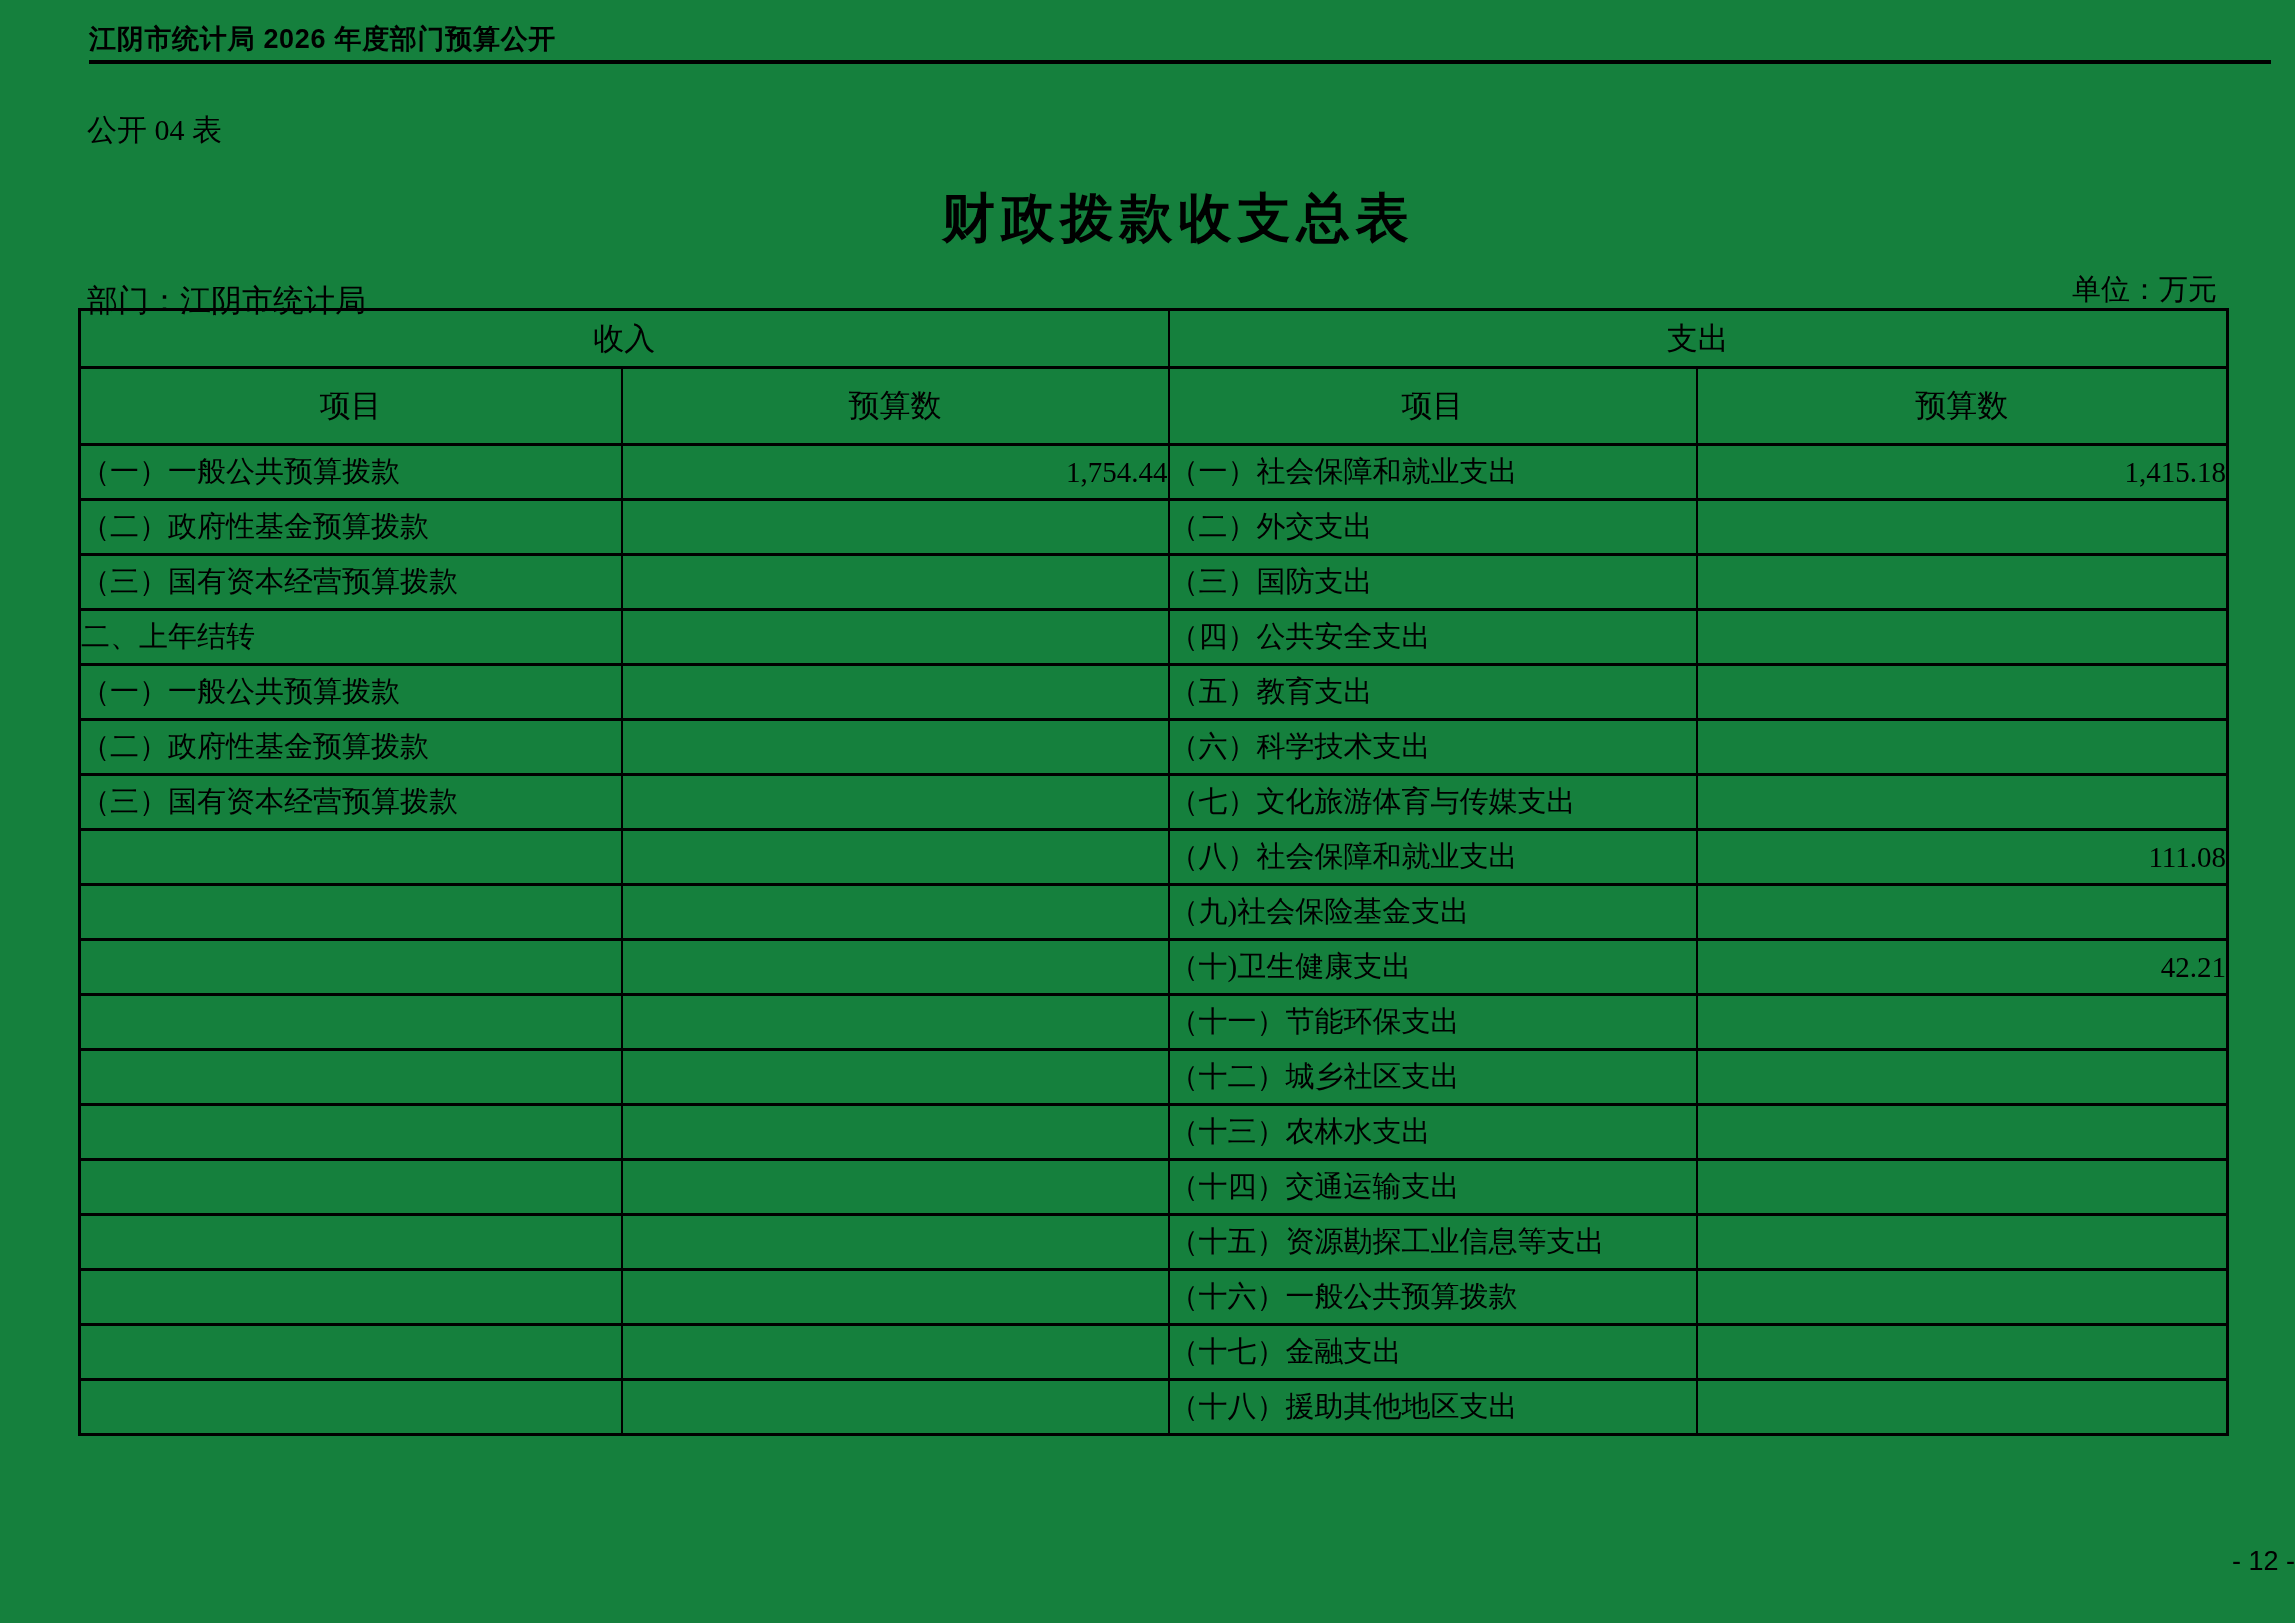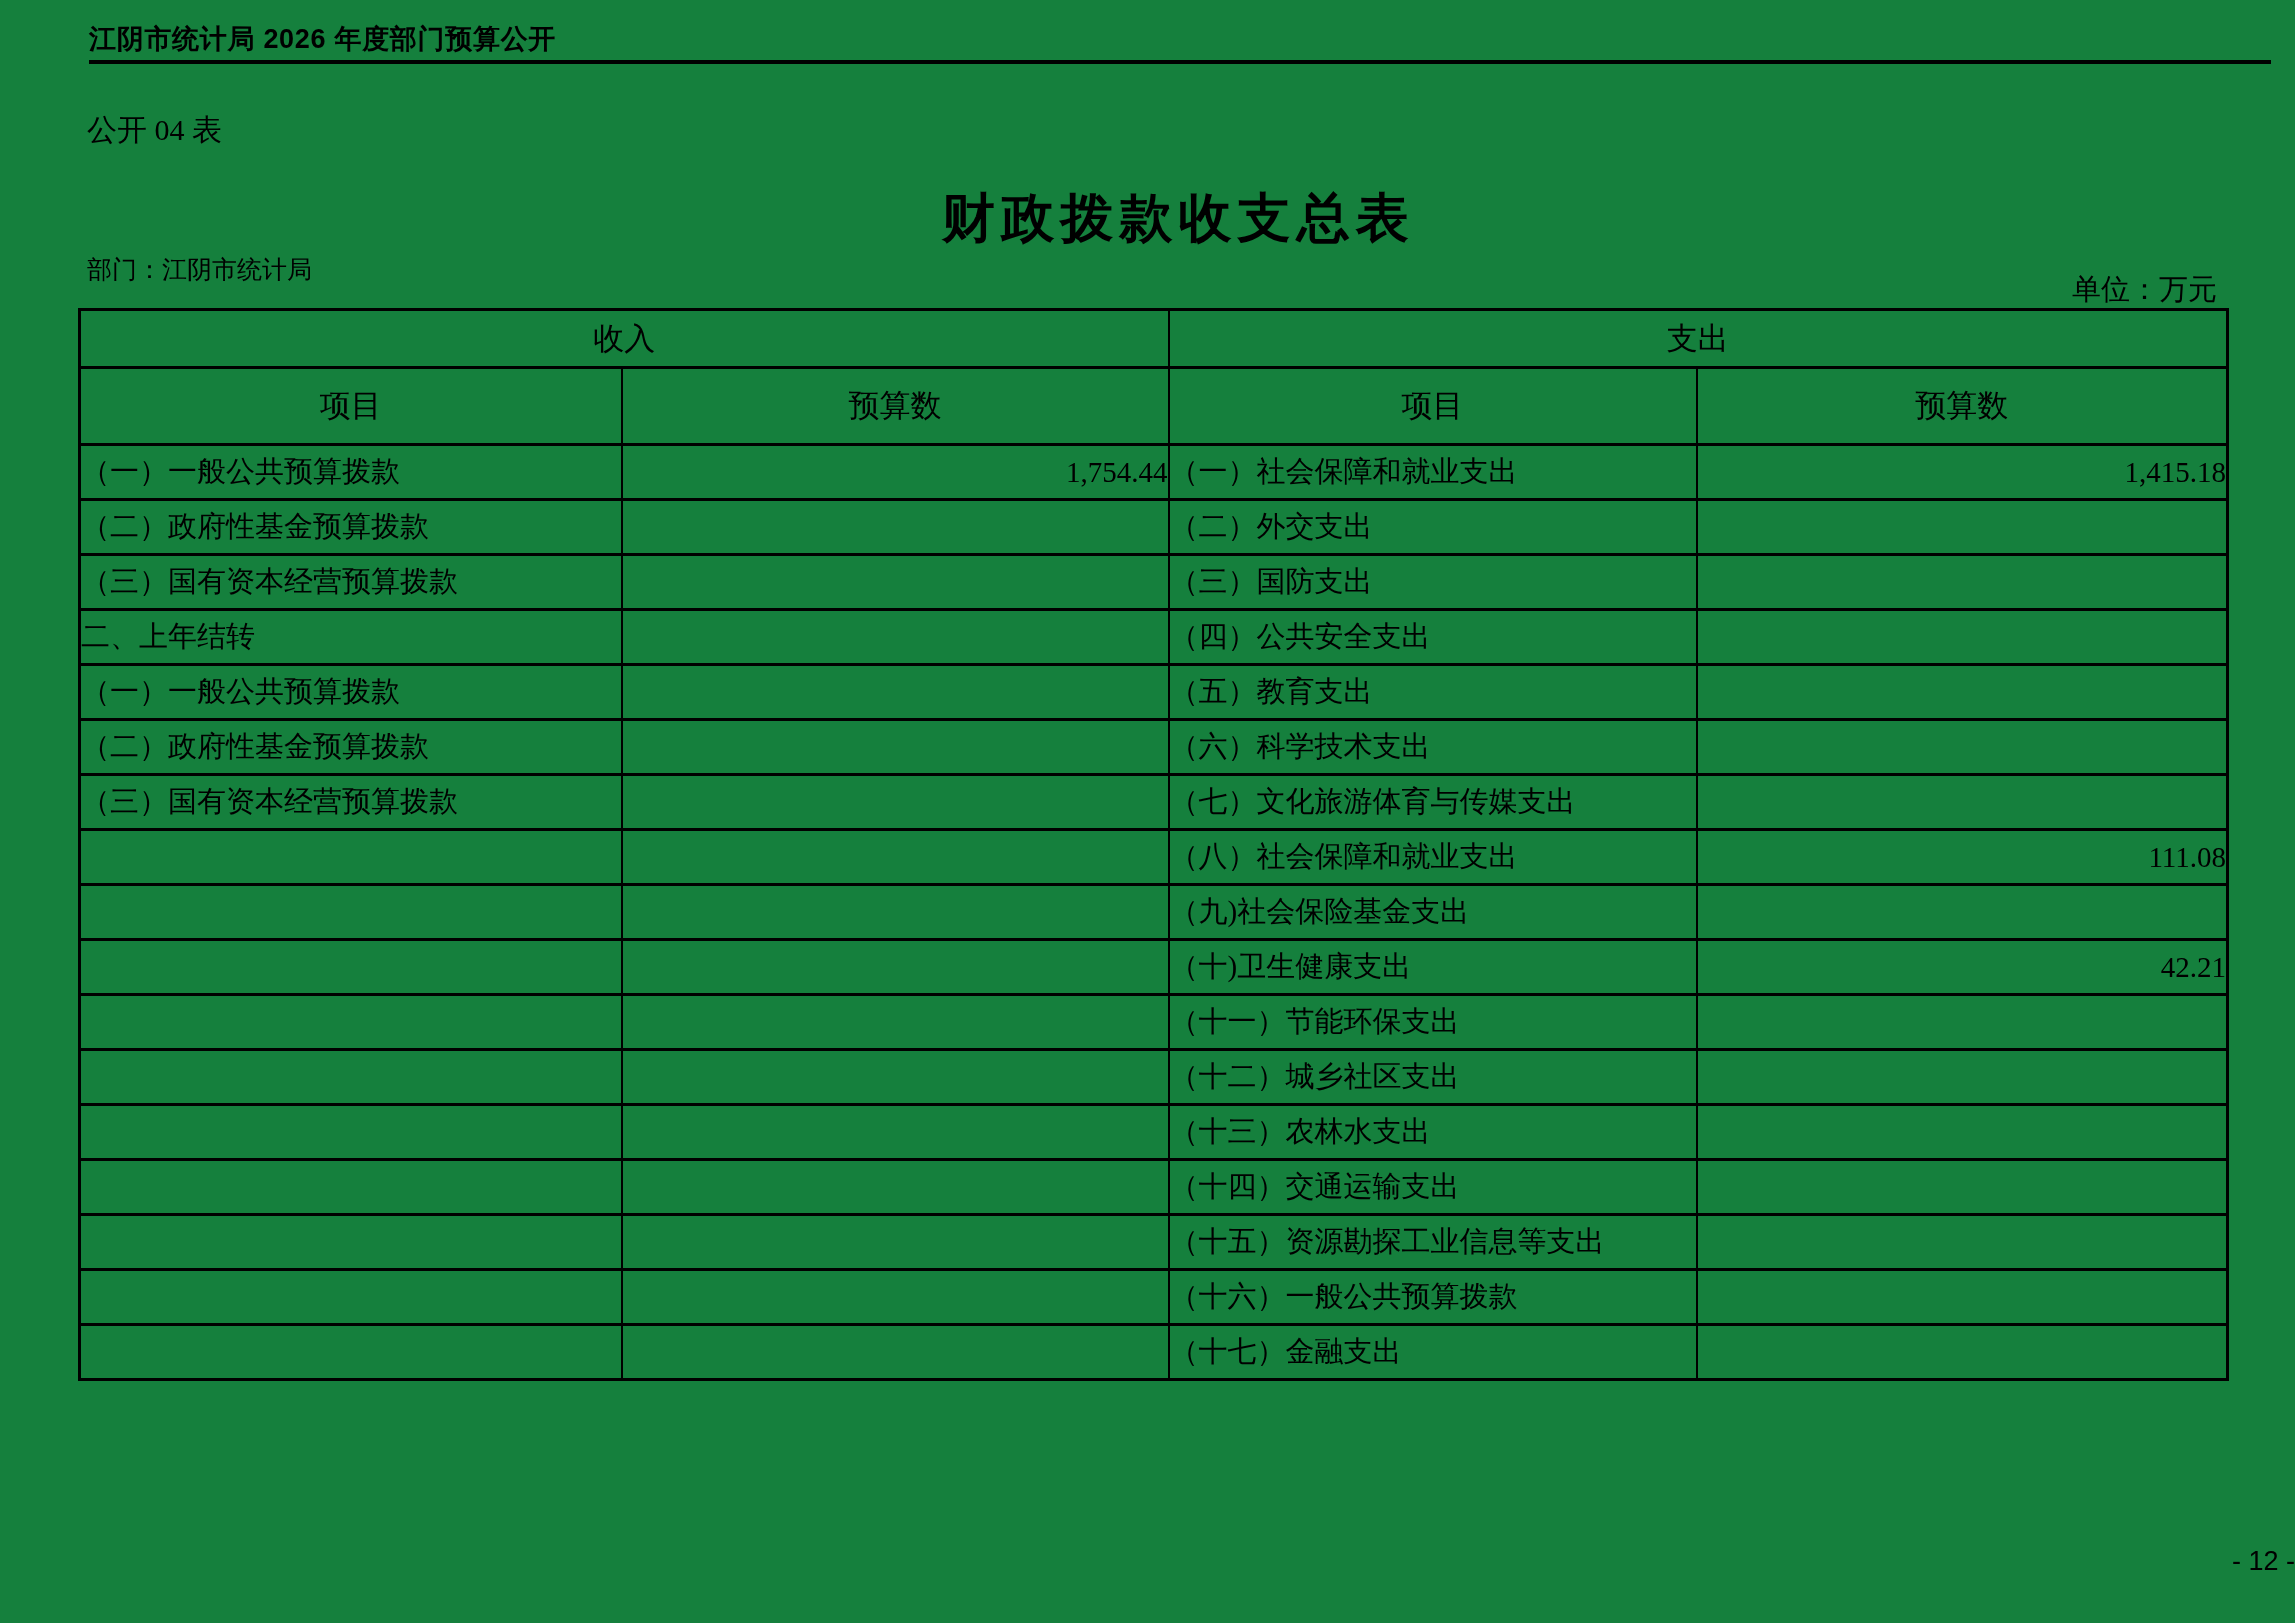--- a/index.html
+++ b/index.html
@@ -44,22 +44,22 @@
     top: 183px;
     text-align: center;
     font-size: 53px;
     font-weight: bold;
     letter-spacing: 6.1px;
     white-space: nowrap;
   }
   .dept-label {
     position: absolute;
     left: 87px;
-    top: 253px;
-    font-size: 25px;
+    top: 280px;
+    font-size: 31px;
     white-space: nowrap;
     text-align: right;
   }
   .unit-label {
     position: absolute;
     right: 78px;
     top: 270px;
     font-size: 29px;
     white-space: nowrap;
   }
@@ -227,19 +227,25 @@
         <td class="num"></td>
         <td class="item">（十六）一般公共预算拨款</td>
         <td class="num"></td>
       </tr>
       <tr class="data-row">
         <td class="item"></td>
         <td class="num"></td>
         <td class="item">（十七）金融支出</td>
         <td class="num"></td>
       </tr>
+      <tr class="data-row">
+        <td class="item"></td>
+        <td class="num"></td>
+        <td class="item">（十八）援助其他地区支出</td>
+        <td class="num"></td>
+      </tr>
     </tbody>
   </table>
 
   <div class="page-number">- 12 -</div>
 
 </div>
 
 
 </body></html>

